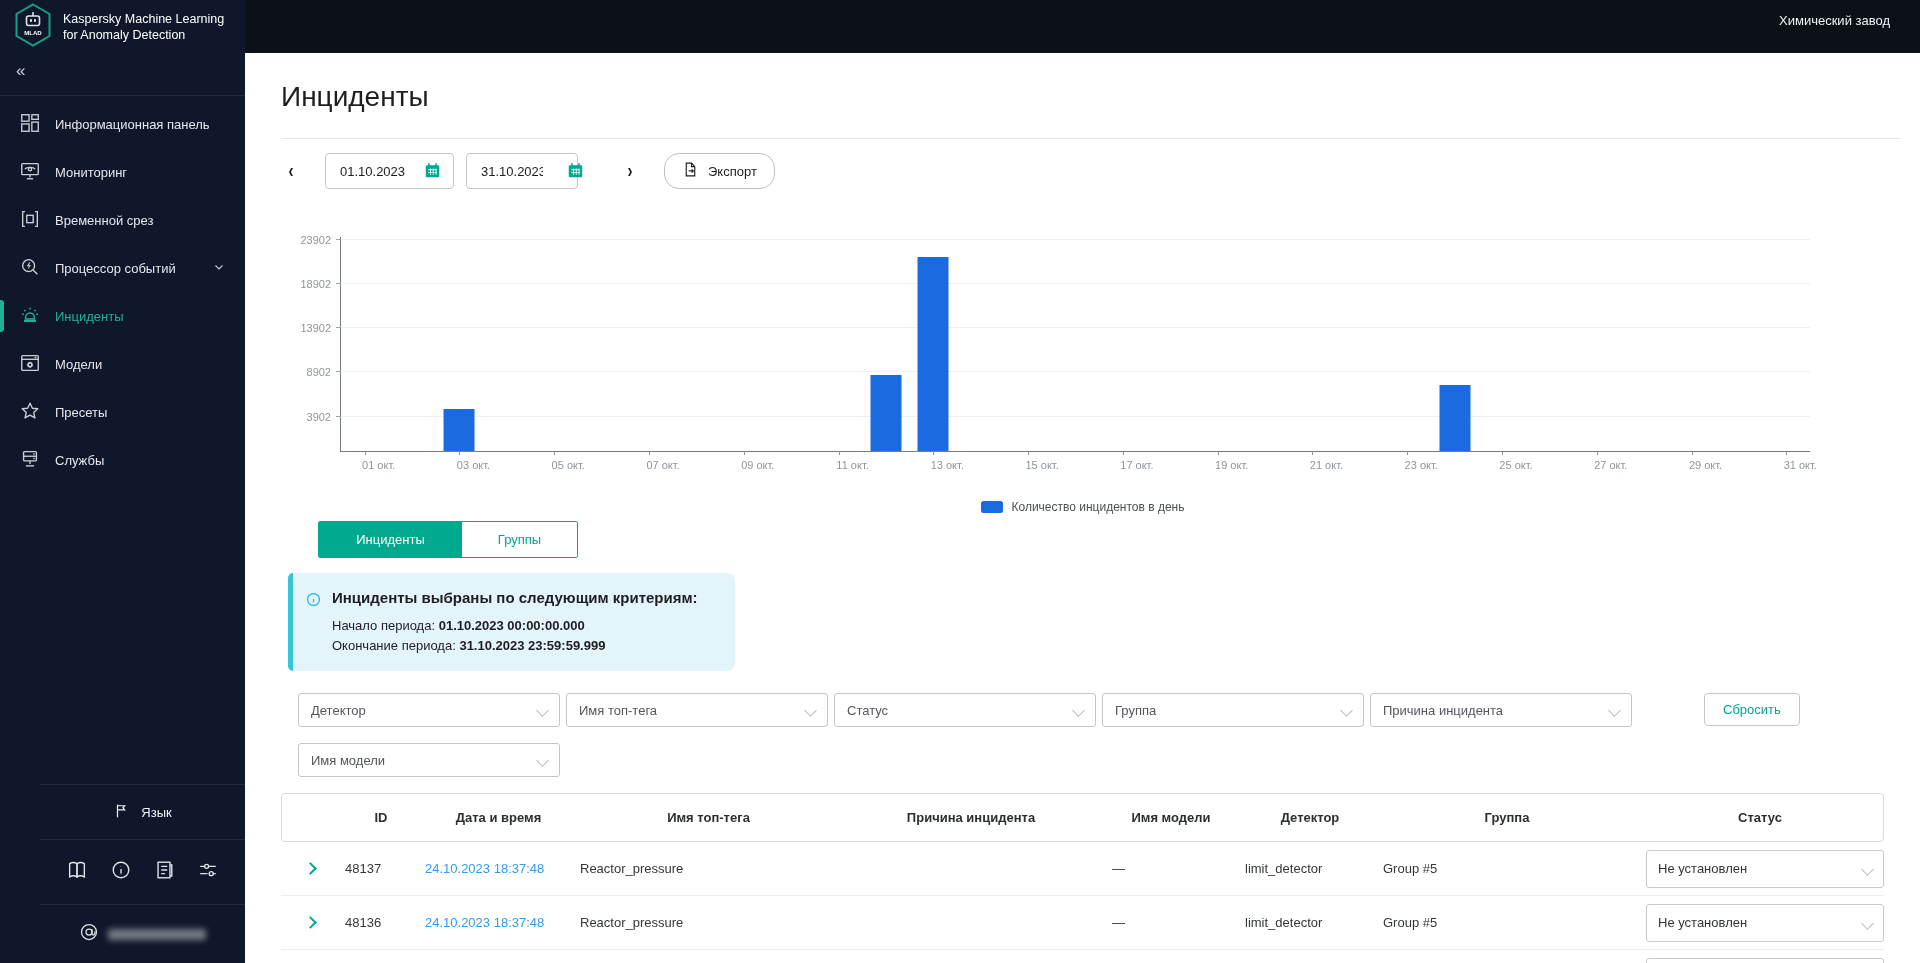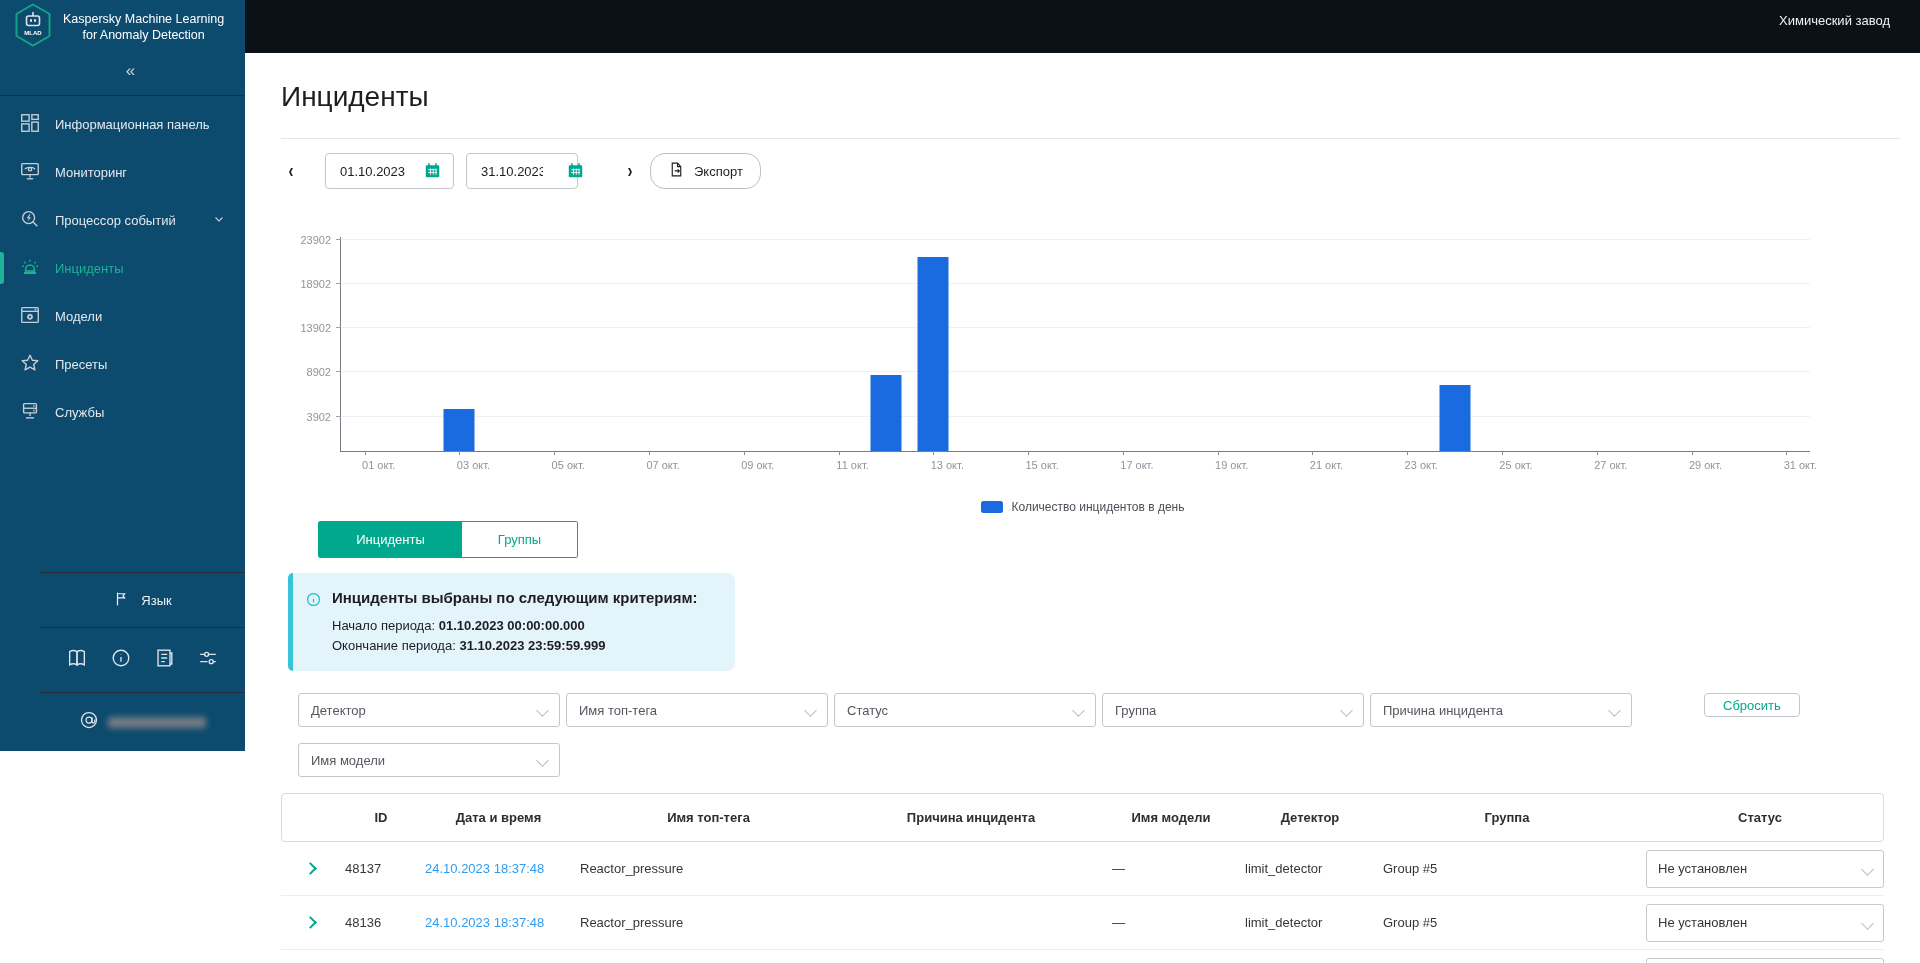--- a/index.html
+++ b/index.html
@@ -1,20 +1,20 @@
 <!DOCTYPE html>
 <html><head>
 <meta charset="utf-8">
 <style>
   * { margin:0; padding:0; box-sizing:border-box; }
   html,body { width:1920px; height:963px; overflow:hidden; font-family:"Liberation Sans","DejaVu Sans",sans-serif; background:#fff; }
   body { display:flex; }
 
   
-  aside { position:relative; width:245px; height:751px; background:#0c4a6e; color:#e4e7ec; flex:0 0 245px; z-index:5;text-align:center; }
+  aside { position:relative; width:245px; height:963px; background:#0f172a; color:#e4e7ec; flex:0 0 245px; z-index:5; }
   .logo-row { display:flex; align-items:center; gap:10px; padding:8px 0 8px 13px; height:53px; }
   .logo-title { font-size:12.5px; line-height:16px; color:#fff; }
   .collapse-row { height:34px; padding:8px 0 0 16px; color:#cfd4db; font-size:17px; cursor:pointer; }
   .side-divider { border-top:1px solid #262b36; margin:8px 0 0 0; }
   nav { margin-top:4px; }
   .nav-item { position:relative; display:flex; align-items:center; gap:14px; height:48px; padding-left:19px; font-size:13px; color:#e4e7ec; cursor:pointer; }
   .nav-item svg { color:#c9ced6; flex:0 0 22px; }
   .nav-item.active { color:#21b197; }
   .nav-item.active svg { color:#21b197; }
   .nav-indicator { position:absolute; left:0; top:8px; width:4px; height:32px; background:#21b197; border-radius:0 3px 3px 0; }
@@ -32,21 +32,21 @@
   .org-name { color:#f0f2f5; font-size:13px; padding-bottom:12px; }
   .content { position:relative; flex:1; background:#fff; overflow:hidden; }
 
   .page-title { position:absolute; left:36px; top:28px; font-size:28px; font-weight:400; color:#1d1d22; }
   .title-divider { position:absolute; left:36px; right:20px; top:85px; border-top:1px solid #e4e6e9; }
 
   
   .nav-arrow { position:absolute; font-size:15px; color:#1d1d22; cursor:pointer; width:20px; text-align:center; font-weight:bold; transform:scaleY(1.4); }
   .date-input { position:absolute; top:100px; height:36px; border:1px solid #c3c7cc; border-radius:4px; font-size:13px; color:#1d1d22; padding:0 34px 0 14px; font-family:inherit; outline:none; }
   .cal-icon { position:absolute; top:108px; cursor:pointer; }
-  .export-btn { position:absolute; left:405px; top:100px; height:36px; display:flex; align-items:center; gap:9px; padding:0 17px; border:1px solid #bcc0c6; border-radius:15px; background:#fff; font-size:13px; color:#1d1d22; cursor:pointer; }
+  .export-btn { position:absolute; left:419px; top:100px; height:36px; display:flex; align-items:center; gap:9px; padding:0 17px; border:1px solid #bcc0c6; border-radius:15px; background:#fff; font-size:13px; color:#1d1d22; cursor:pointer; }
 
   
   .chart-wrap { position:absolute; left:36px; top:170px; width:1603px; height:310px; }
   .chart-plot { position:absolute; left:59px; top:14px; width:1470px; height:215px; border-left:1px solid #757c85; border-bottom:1px solid #757c85; }
   .gline { position:absolute; left:0; right:0; height:1px; background:#eef1f4; }
   .ylab { position:absolute; right:calc(100% + 10px); transform:translateY(50%); font-size:11px; color:#8f959d; white-space:nowrap; }
   .ymark { position:absolute; right:100%; width:5px; height:1px; background:#9aa0a8; }
   .xtick { position:absolute; top:100%; width:1px; height:4px; background:#8a9098; }
   .xlab { position:absolute; top:calc(100% + 8px); transform:translateX(-50%); font-size:11px; color:#8f959d; white-space:nowrap;margin-left:14px; }
   .bar { position:absolute; bottom:0; width:31px; transform:translateX(-50%); }
@@ -65,21 +65,21 @@
   .info-box::before { content:""; position:absolute; left:0; top:0; bottom:0; width:5px; background:#35c4d8; border-radius:8px 0 0 8px; }
   .info-icon { position:absolute; left:18px; top:19px; color:#2bb7d4; }
   .info-title { font-size:15px; font-weight:bold; color:#1d1d22; }
   .info-lines { margin-top:10px; font-size:13px; color:#1d1d22; line-height:20px; }
   .info-lines b { font-weight:bold; }
 
   
   .sel { position:absolute; height:34px; border:1px solid #c3c7cc; border-radius:3px; background:#fff; display:flex; align-items:center; padding:0 30px 0 12px; font-size:13px; color:#53575e; cursor:pointer; }
   .sel .sel-arrow { position:absolute; right:12px; top:12px; }
   .sel-arrow { width:9px; height:9px; border-right:1.6px solid #b4bac1; border-bottom:1.6px solid #b4bac1; transform:rotate(45deg); }
-  .reset-btn { position:absolute; left:1459px; top:640px; height:24px; padding:0 18px; border:1px solid #c3c7cc; border-radius:4px; background:#fff; color:#00a88e; font-size:13px; cursor:pointer; font-family:inherit; }
+  .reset-btn { position:absolute; left:1459px; top:640px; height:33px; padding:0 18px; border:1px solid #c3c7cc; border-radius:4px; background:#fff; color:#00a88e; font-size:13px; cursor:pointer; font-family:inherit; }
 
   
   .table-wrap { position:absolute; left:36px; top:740px; width:1603px; }
   .t-grid { display:grid; grid-template-columns:59px 80px 155px 265px 260px 140px 138px 256px 250px; align-items:center; }
   .t-head { height:49px; border:1px solid #d8dbdf; border-radius:4px; background:#fff; font-size:13px; font-weight:bold; color:#2b2e33; }
   .t-head > div { text-align:center; }
   .t-row { height:54px; border-bottom:1px solid #ebedef; font-size:13px; color:#33363b; }
   .t-row > div { padding-left:5px; }
   .cell-expand { display:flex; justify-content:center; padding-left:0 !important; }
   .row-chevron { width:9px; height:9px; border-right:2px solid #00a88e; border-bottom:2px solid #00a88e; transform:rotate(-45deg); cursor:pointer; }
@@ -124,20 +124,28 @@
     </div>
     <div class="nav-item">
       <span><svg width="22" height="22" viewBox="0 0 24 24" fill="none" stroke="currentColor" stroke-width="1.5">
             <rect x="3" y="4" width="18" height="12" rx="1"></rect>
             <circle cx="12" cy="10" r="1.8"></circle>
             <path d="M6.5 10c1.8-2.6 9.2-2.6 11 0"></path>
             <path d="M12 16v3"></path>
             <path d="M8.5 20.5h7"></path>
           </svg></span>
       <span>Мониторинг</span>
+    </div>
+    <div class="nav-item">
+      <span><svg width="22" height="22" viewBox="0 0 24 24" fill="none" stroke="currentColor" stroke-width="1.5">
+            <path d="M6.5 4H4v16h2.5"></path>
+            <path d="M17.5 4H20v16h-2.5"></path>
+            <rect x="8.5" y="8" width="7" height="8"></rect>
+          </svg></span>
+      <span>Временной срез</span>
     </div>
     <div class="nav-item">
       <span><svg width="22" height="22" viewBox="0 0 24 24" fill="none" stroke="currentColor" stroke-width="1.5">
             <circle cx="10.5" cy="10.5" r="6.5"></circle>
             <path d="M15.3 15.3L20 20"></path>
             <path d="M11.3 6.8l-2.9 4.4h2.4l-1.4 3.6 3.9-4.8h-2.5l1.6-3.2z" fill="currentColor" stroke="none"></path>
           </svg></span>
       <span>Процессор событий</span>
       <span class="nav-caret"><svg width="12" height="12" viewBox="0 0 24 24" fill="none" stroke="currentColor" stroke-width="2.2">
             <polyline points="5,9 12,16 19,9"></polyline>

